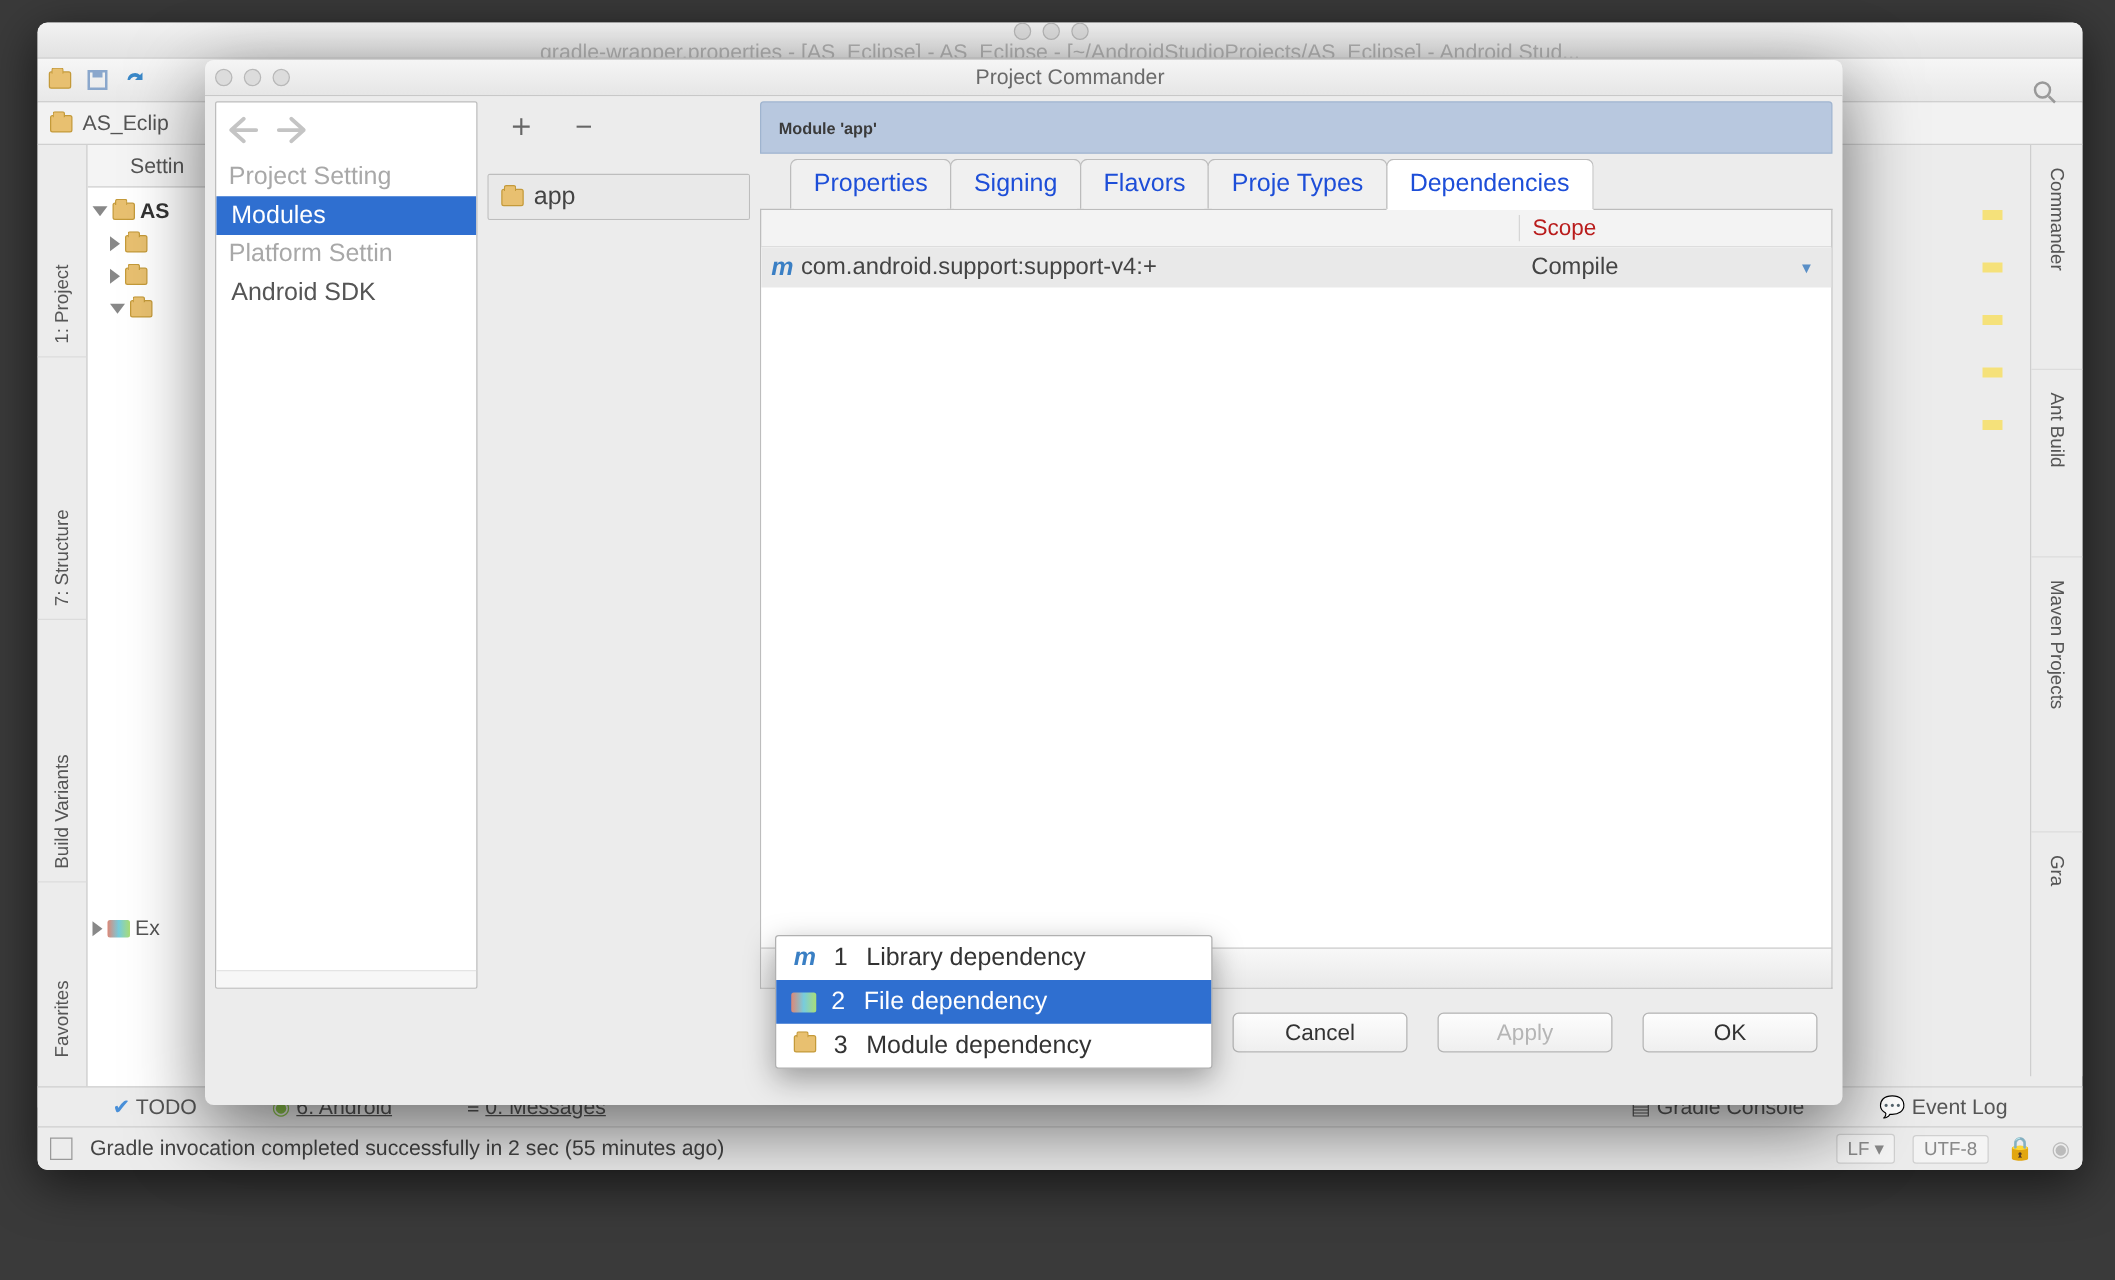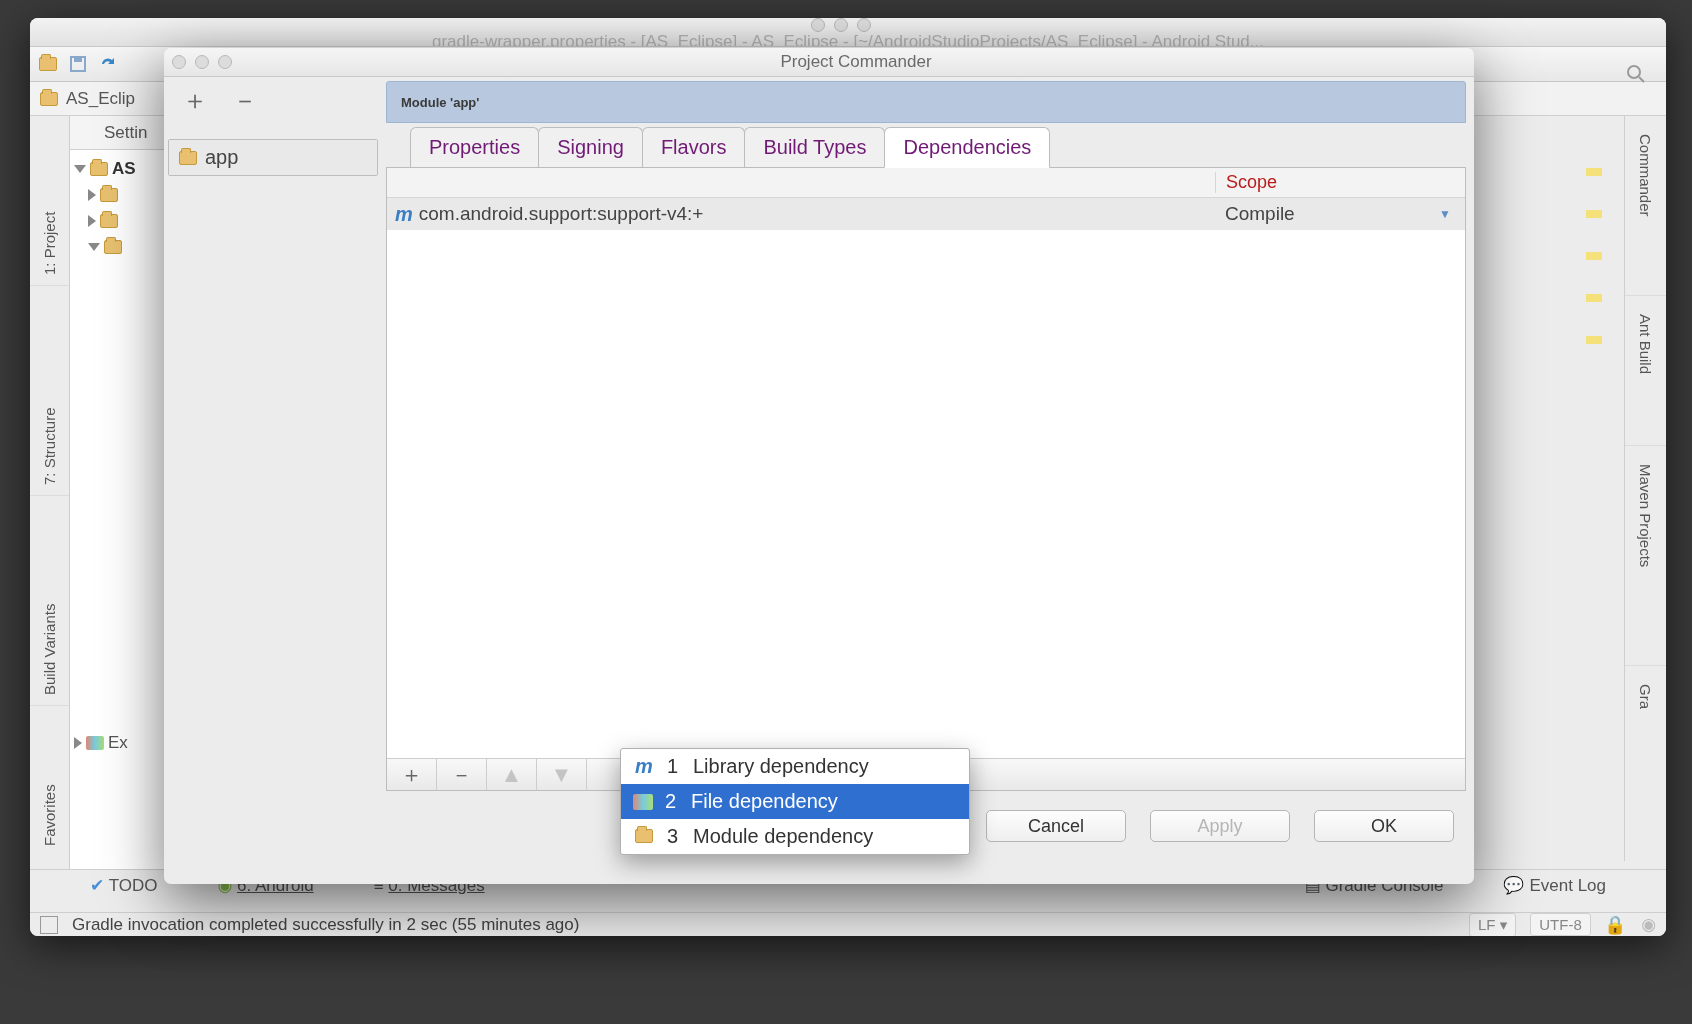--- a/index.html
+++ b/index.html
@@ -35,21 +35,21 @@
 .tri-right { border-width: 6px 0 6px 8px; border-color: transparent transparent transparent #888; }
 
 
 .right-strip { width: 42px; background: #ececec; border-left: 1px solid #cecece; position: absolute; right: 0; top: 98px; bottom: 75px; }
 .rvlabel { writing-mode: vertical-rl; font-size: 15px; color: #555; padding: 10px 0; display: flex; align-items: center; gap: 6px; justify-content: flex-start; }
 .rstrip-sec { height: 180px; display: flex; justify-content: center; border-bottom: 1px solid #dcdcdc; padding-top: 8px; }
 
 
 .bottom-tabs { position: absolute; left: 0; right: 0; bottom: 35px; height: 32px; background: #ececec; border-top: 1px solid #cecece; display: flex; align-items: center; font-size: 17px; color: #555; padding: 0 60px; gap: 60px; }
 .bottom-tabs .spacer { flex: 1; }
-.status-bar { position: absolute; left: 0; right: 0; bottom: 0; height: 24px; background: #ececec; border-top: 1px solid #cecece; display: flex; align-items: center; font-size: 17px; color: #444; padding: 0 10px; gap: 14px; }
+.status-bar { position: absolute; left: 0; right: 0; bottom: 0; height: 35px; background: #ececec; border-top: 1px solid #cecece; display: flex; align-items: center; font-size: 17px; color: #444; padding: 0 10px; gap: 14px; }
 .status-bar .flex { flex: 1; }
 .status-pill { padding: 2px 8px; border: 1px solid #d0d0d0; border-radius: 3px; font-size: 15px; color: #888; background: #f4f4f4; }
 
 
 .dialog { position: absolute; left: 164px; top: 48px; width: 1310px; height: 836px; background: #ececec; border-radius: 7px; box-shadow: 0 18px 60px rgba(0,0,0,0.55); overflow: visible; }
 .dlg-titlebar { height: 29px; background: linear-gradient(#f5f5f5,#e6e6e6); border-bottom: 1px solid #c8c8c8; display: flex; align-items: center; padding: 0 8px; border-radius: 7px 7px 0 0; }
 .dlg-title { flex: 1; text-align: center; font-size: 17px; color: #6a6a6a; }
 
 .dlg-body { display: flex; height: 720px; }
 
@@ -61,21 +61,21 @@
 .set-item { padding: 4px 12px; cursor: default; }
 .set-item.sel { background: #2f6fd0; color: #fff; }
 
 .module-col { width: 210px; background: #fff; border: 1px solid #bdbdbd; margin: 50px 4px 6px 4px; border-radius: 2px; display: flex; flex-direction: column; }
 .plusminus { font-size: 26px; color: #666; font-weight: 300; }
 .module-item { display: flex; align-items: center; gap: 8px; font-size: 20px; color: #444; background: #e9e9e9; padding: 6px 10px; }
 
 .main-col { flex: 1; margin: 4px 8px 6px 4px; display: flex; flex-direction: column; }
 .main-header { height: 42px; background: #b8c8df; border: 1px solid #9fb4cf; border-radius: 3px 3px 0 0; display: flex; align-items: center; padding: 0 14px; font-size: 13px; font-weight: bold; color: #3a3a3a; }
 .tab-row { height: 44px; display: flex; align-items: flex-end; gap: 0; padding: 0 24px; }
-.tab { padding: 8px 18px; border: 1px solid #bcbcbc; border-bottom: none; background: #f0f0f0; border-radius: 6px 6px 0 0; font-size: 20px; color: #701a75; margin-right: -1px; position: relative; }
+.tab { padding: 8px 18px; border: 1px solid #bcbcbc; border-bottom: none; background: #f0f0f0; border-radius: 6px 6px 0 0; font-size: 20px; color: #1d4ed8; margin-right: -1px; position: relative; }
 .tab.active { background: #fff; z-index: 2; border-bottom: 1px solid #fff; margin-bottom: -1px;}
 .deps-panel { flex: 1; background: #f3f3f3; border: 1px solid #bdbdbd; border-top: 1px solid #bcbcbc; display: flex; flex-direction: column; }
 .table-head { height: 30px; display: flex; align-items: center; border-bottom: 1px solid #d6d6d6; font-size: 18px; color: #b91c1c; }
 .th-name { flex: 1; padding-left: 12px; }
 .th-scope { width: 250px; border-left: 1px solid #d6d6d6; padding-left: 10px; }
 .table-body { flex: 1; background: #fff; }
 .trow { height: 32px; display: flex; align-items: center; background: #e9e9e9; font-size: 19px; color: #444; }
 .trow .cell-name { flex: 1; padding-left: 8px; display: flex; align-items: center; gap: 6px; }
 .trow .cell-scope { width: 250px; padding-left: 10px; display: flex; align-items: center; justify-content: space-between; padding-right: 14px; }
 .m-icon { color: #3a7fc4; font-weight: bold; font-style: italic; font-size: 20px; }
@@ -244,41 +244,61 @@
     <div class="traffic-lights">
       <div class="tl"></div>
       <div class="tl"></div>
       <div class="tl"></div>
     </div>
     <div class="dlg-title">Project Commander</div>
   </div>
 
   <div class="dlg-body">
 
+    <div class="settings-col with-nav">
+      <div class="settings-nav">
+        <span class="nav-arrow">
+            <svg width="24" height="22" viewBox="0 0 24 22">
+              <path d="M12 2 L2 11 L12 20 M2 11 H22" stroke="#c4c4c4" stroke-width="3" fill="none" stroke-linecap="round" stroke-linejoin="round"></path>
+            </svg>
+          </span>
+        <span class="nav-arrow">
+            <svg width="24" height="22" viewBox="0 0 24 22">
+              <path d="M12 2 L22 11 L12 20 M22 11 H2" stroke="#c4c4c4" stroke-width="3" fill="none" stroke-linecap="round" stroke-linejoin="round"></path>
+            </svg>
+          </span>
+      </div>
+      <div class="set-head">Project Setting</div>
+      <div class="set-item sel">Modules</div>
+      <div class="set-head">Platform Settin</div>
+      <div class="set-item">Android SDK</div>
+      <div style="flex:1"></div>
+      <div style="height:14px;border-top:1px solid #e4e4e4;background:#f7f7f7"></div>
+    </div>
 
     <div style="display:flex;flex-direction:column;">
       <div class="toolbar2" style="height:46px;display:flex;align-items:center;justify-content:flex-start;gap:24px;padding:0 18px;">
         <span class="plusminus">＋</span>
         <span class="plusminus">－</span>
       </div>
       <div class="module-col" style="margin-top:16px">
         <div class="module-item">
           <span class="folder-icon"></span>
           <span>app</span>
         </div>
       </div>
     </div>
 
     <div class="main-col">
       <div class="main-header">Module 'app'</div>
       <div class="tab-row">
         <div class="tab">Properties</div>
         <div class="tab">Signing</div>
         <div class="tab">Flavors</div>
-        <div class="tab">Build Types</div>
+        <div class="tab">Proje Types</div>
         <div class="tab active">Dependencies</div>
       </div>
       <div class="deps-panel">
         <div class="table-head">
           <div class="th-name"></div>
           <div class="th-scope">Scope</div>
         </div>
         <div class="table-body">
           <div class="trow">
             <div class="cell-name">

